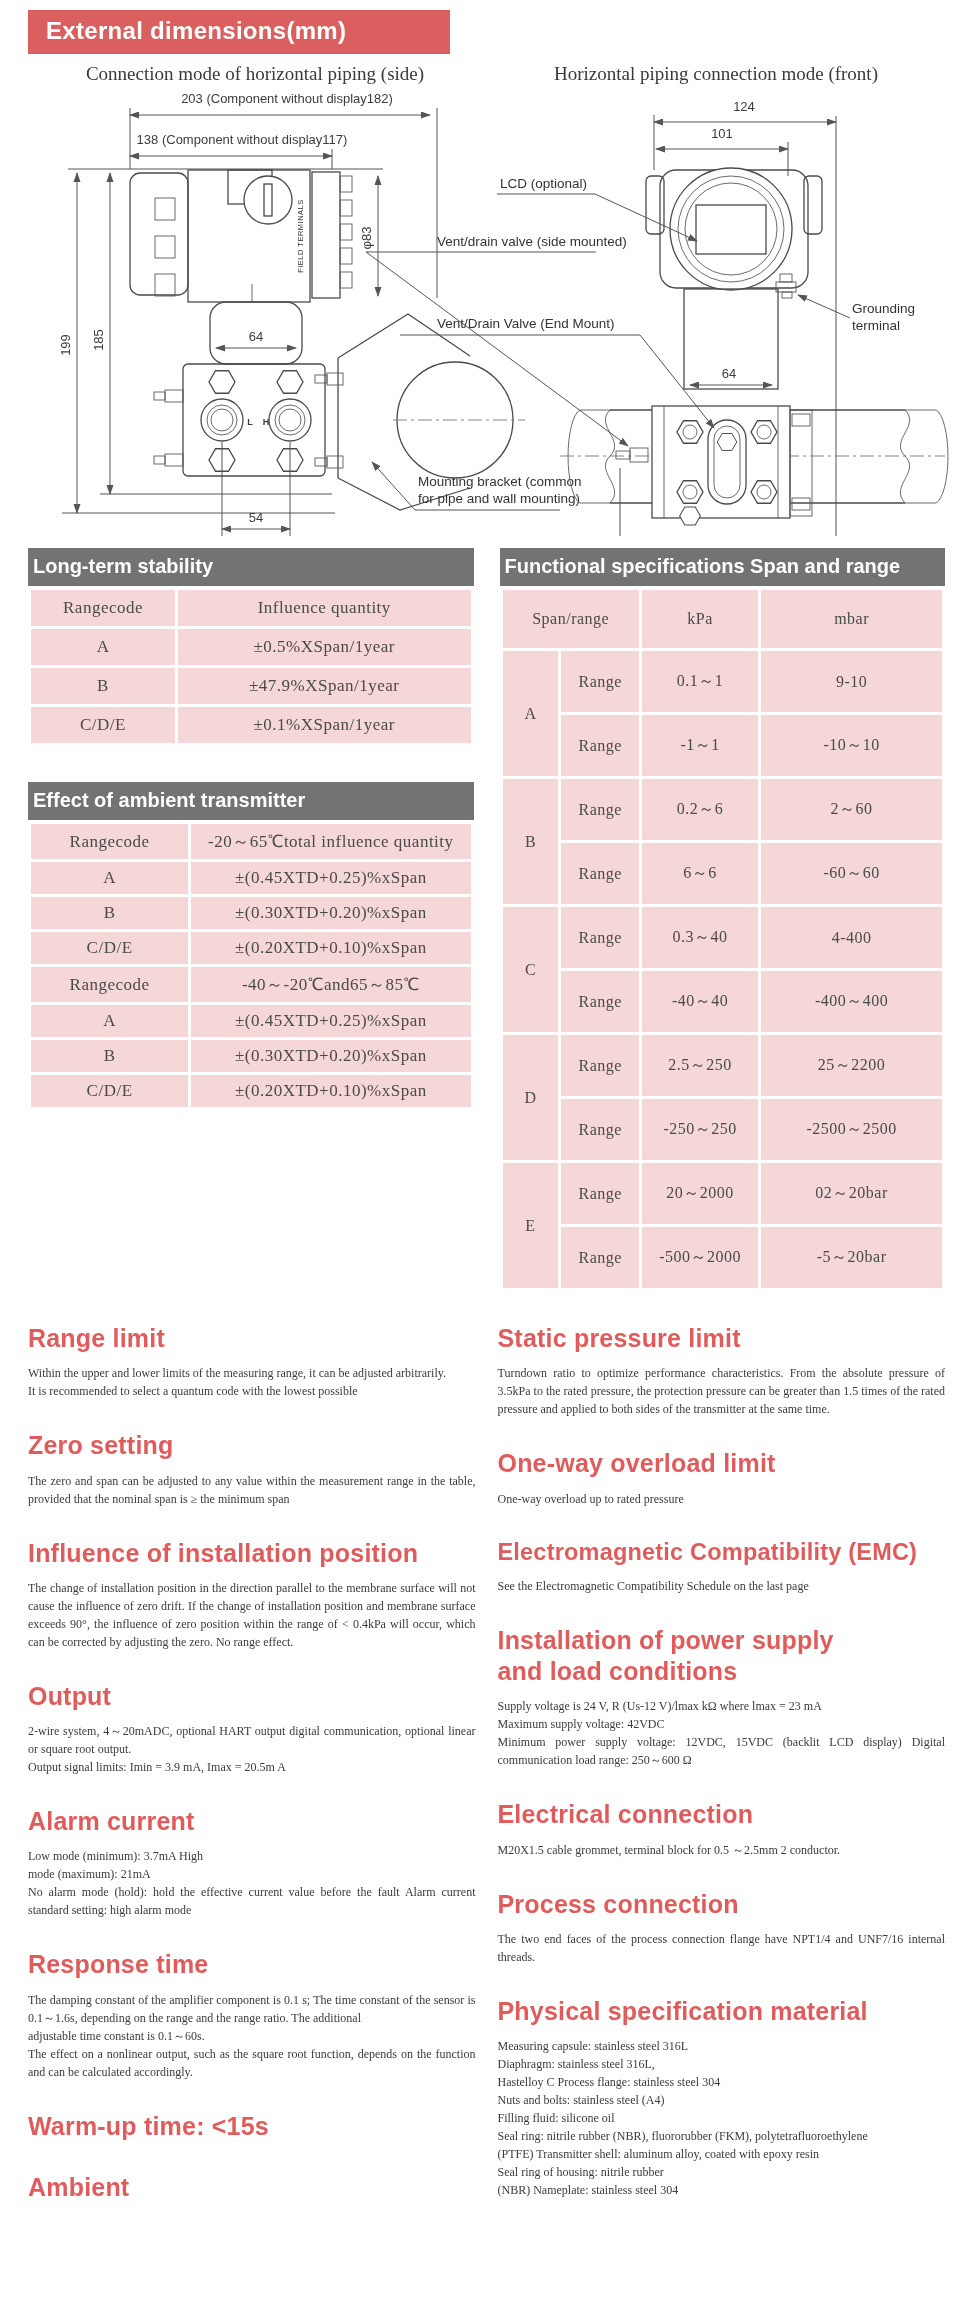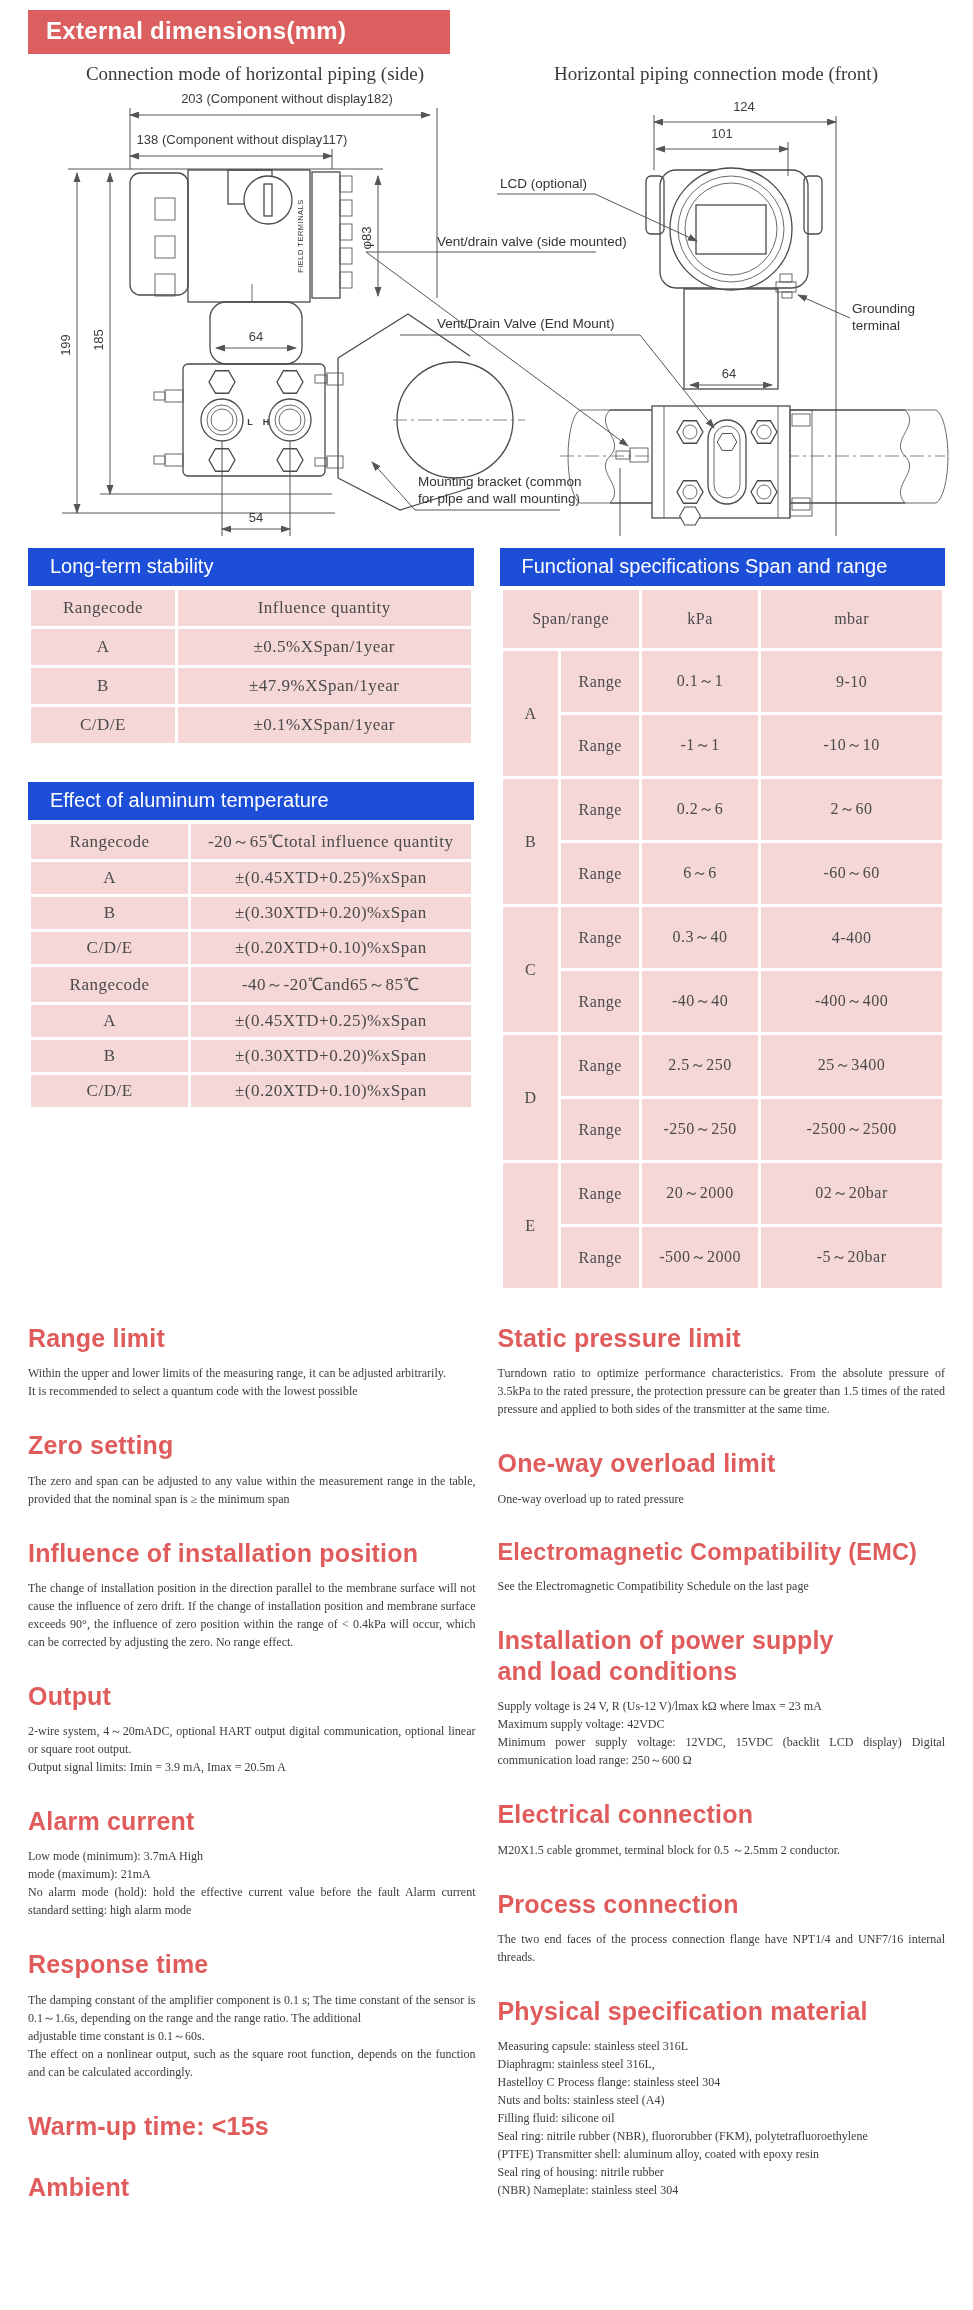--- a/index.html
+++ b/index.html
@@ -13,21 +13,21 @@
   .dim{fill:none;stroke:#555;stroke-width:1;}
   .cl{fill:none;stroke:#777;stroke-width:.9;stroke-dasharray:14 4 3 4;}
   .dtx{font-family:"Liberation Sans",sans-serif;font-size:13px;fill:#3c3c3c;}
   .ltx{font-family:"Liberation Sans",sans-serif;font-size:13.5px;fill:#333;}
   .ttx{font-family:"Liberation Serif",serif;font-size:19px;fill:#3a3a3a;}
   .stx{font-family:"Liberation Sans",sans-serif;font-size:7.5px;fill:#333;letter-spacing:.5px;}
   .whitefill{fill:#fff;}
   
   .tables-row{display:flex;gap:26px;padding:0 28px;margin-top:12px;align-items:flex-start;}
   .tcolw{width:446px;}
-  .bar{background:#1d4ed8;color:#fff;font-weight:normal;font-size:20px;padding:7px 15px 8px 22px;}
+  .bar{background:#737373;color:#fff;font-weight:bold;font-size:20px;padding:7px 15px 8px 5px;}
   table.spec{width:100%;border-collapse:separate;border-spacing:3px;margin-top:1px;}
   table.spec td,table.spec th{background:#f6d7d7;font-family:"Liberation Serif",serif;font-weight:normal;font-size:17px;color:#4a4a4a;text-align:center;vertical-align:middle;padding:8px 4px;letter-spacing:.5px;}
   table.ambient td{padding:6px 4px;}
   table.span td,table.span th{padding:20px 4px;font-size:16px;}
   .gap-top{margin-top:36px;}
   
   .text-cols{display:flex;gap:22px;padding:0 28px;margin-top:28px;}
   .tcol{width:452px;}
   .sec h2{font-family:Liberation Sans, sans-serif;font-weight:bold;color:#e05c5c;font-size:25px;line-height:1.25;margin:30px 0 10px 0;white-space:pre-line;letter-spacing:.2px;}
   .sec h2.first{margin-top:4px;}
@@ -242,21 +242,21 @@
           <td>B</td>
           <td>±47.9%XSpan/1year</td>
         </tr>
         <tr>
           <td>C/D/E</td>
           <td>±0.1%XSpan/1year</td>
         </tr>
       </tbody>
         </table>
 
-      <div class="bar gap-top">Effect of aluminum temperature</div>
+      <div class="bar gap-top">Effect of ambient transmitter</div>
       <table class="spec ambient">
         <tbody>
             <tr>
           <td style="width:36%">Rangecode</td>
           <td>-20～65℃total influence quantity</td>
         </tr>
         <tr>
           <td>A</td>
           <td>±(0.45XTD+0.25)%xSpan</td>
         </tr>
@@ -331,21 +331,21 @@
         <tr>
           <td>Range</td>
           <td>-40～40</td>
           <td>-400～400</td>
         </tr>
 
         <tr>
           <td rowspan="2">D</td>
           <td>Range</td>
           <td>2.5～250</td>
-          <td>25～3400</td>
+          <td>25～2200</td>
         </tr>
         <tr>
           <td>Range</td>
           <td>-250～250</td>
           <td>-2500～2500</td>
         </tr>
 
         <tr>
           <td rowspan="2">E</td>
           <td>Range</td>

